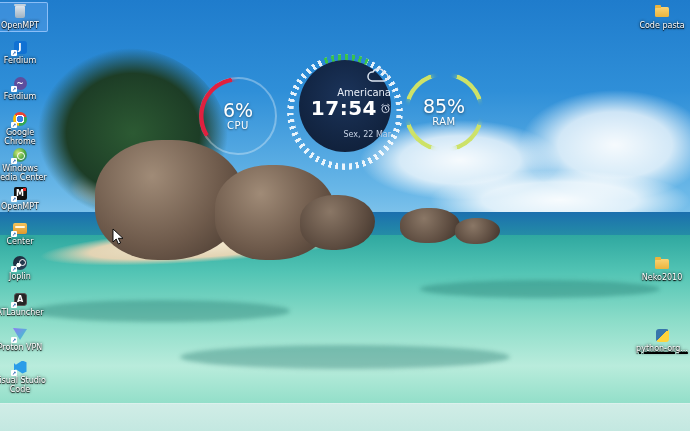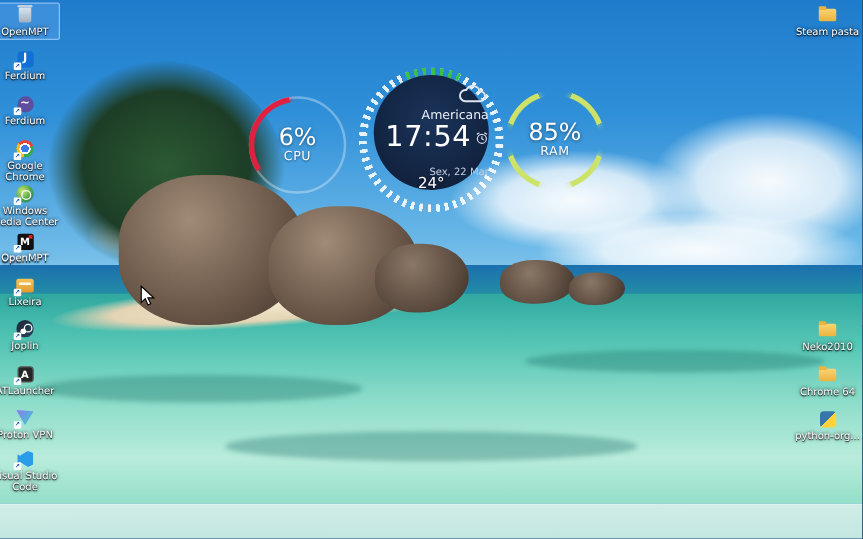--- a/index.html
+++ b/index.html
@@ -84,21 +84,21 @@
     background:repeating-conic-gradient(rgba(255,255,255,.88) 0deg 3deg,rgba(255,255,255,0) 3deg 7.2deg);
     -webkit-mask:radial-gradient(farthest-side,transparent calc(100% - 7px),#000 calc(100% - 6px));
     mask:radial-gradient(farthest-side,transparent calc(100% - 7px),#000 calc(100% - 6px));}
   .ticks.green{background:repeating-conic-gradient(#39c24b 0deg 3deg,rgba(0,0,0,0) 3deg 7.2deg);
     clip-path:polygon(50% 50%,22% -12%,78% -12%);}
   .disc{position:absolute;left:12px;top:6px;width:92px;height:92px;border-radius:50%;
     background:radial-gradient(circle at 50% 38%,rgba(26,46,82,.94),rgba(9,20,42,.95));
     display:flex;flex-direction:column;align-items:flex-end;color:#fff;}
   .disc .city{font-size:10px;color:#e8eef8;margin-top:3px;}
   .disc .time-row{display:flex;align-items:center;gap:3px;}
-  .disc .time{font-size:23px;font-weight:400;letter-spacing:.5px;line-height:1.05;}
+  .disc .time{font-size:20px;font-weight:700;letter-spacing:.5px;line-height:1.05;}
   .disc .date{font-size:8px;color:#c7d2e4;margin-top:11px;}
   .temp{position:absolute;left:0;top:85px;width:100%;text-align:center;font-size:12px;color:#fff;
     text-shadow:0 1px 2px rgba(0,0,0,.6);}
 
   
   .cursor{position:absolute;left:112px;top:228px;}
 
   
   .taskbar{position:absolute;left:0;top:403px;width:690px;height:28px;
     background:linear-gradient(rgba(218,243,232,.94),rgba(204,238,226,.94));
@@ -145,21 +145,20 @@
       <div class="time-row">
         <div class="time">17:54</div>
         <svg width="11" height="11" viewBox="0 0 11 11">
           <circle cx="5.5" cy="6" r="3.6" fill="none" stroke="#cfd8e8" stroke-width="1"></circle>
           <path d="M5.5 4 v2 l1.5 1" fill="none" stroke="#cfd8e8" stroke-width="1"></path>
           <path d="M1.5 2.5 l2 -1.3 M9.5 2.5 l-2 -1.3" stroke="#cfd8e8" stroke-width="1"></path>
         </svg>
       </div>
       <div class="date">Sex, 22 Mar</div>
     </div>
-    <div class="temp">24°</div>
   </div>
 
   <div class="gauge" style="left:404px;top:72px;width:80px;height:80px;">
     <div class="arc" id="ram-arc"></div>
     <div class="pct">85%</div>
     <div class="cap">RAM</div>
   </div>
 
   <div class="dicon sel" style="left:-8px;top:2px;">
     <div class="ig">
@@ -200,21 +199,21 @@
         <div class="g-sq g-ompt">M</div>
         <span class="sc-arrow">↗</span>
       </div>
     <div class="ilbl">OpenMPT</div>
   </div>
   <div class="dicon" style="left:-8px;top:219px;">
     <div class="ig">
         <div class="g-wiztree"></div>
         <span class="sc-arrow">↗</span>
       </div>
-    <div class="ilbl">Lixeira</div>
+    <div class="ilbl">Center</div>
   </div>
   <div class="dicon" style="left:-8px;top:254px;">
     <div class="ig">
         <div class="g-steam"></div>
         <span class="sc-arrow">↗</span>
       </div>
     <div class="ilbl">Joplin</div>
   </div>
   <div class="dicon" style="left:-8px;top:290px;">
     <div class="ig">
@@ -235,35 +234,29 @@
         <div class="g-vsc"></div>
         <span class="sc-arrow">↗</span>
       </div>
     <div class="ilbl">Visual Studio Code</div>
   </div>
 
   <div class="dicon" style="left:634px;top:3px;">
     <div class="ig">
         <div class="g-folder"></div>
       </div>
-    <div class="ilbl">Steam pasta</div>
+    <div class="ilbl">Code pasta</div>
   </div>
   <div class="dicon" style="left:634px;top:255px;">
     <div class="ig">
         <div class="g-folder"></div>
       </div>
     <div class="ilbl">Neko2010</div>
   </div>
-  <div class="dicon" style="left:634px;top:291px;">
-    <div class="ig">
-        <div class="g-folder"></div>
-      </div>
-    <div class="ilbl">Chrome 64</div>
-  </div>
-  <div class="dicon" style="left:634px;top:326px;">
+  <div class="dicon" style="left:634px;top:326px;text-decoration:underline;">
     <div class="ig">
         <div class="g-python"></div>
       </div>
     <div class="ilbl">python-org...</div>
   </div>
 
   <svg class="cursor" width="12" height="18" viewBox="0 0 12 18">
     <path d="M1,1 L1,14 L4.2,11 L6.4,16 L8.6,15 L6.3,10.3 L11,10.3 Z" fill="#fff" stroke="#000" stroke-width="0.9"></path>
   </svg>
 

